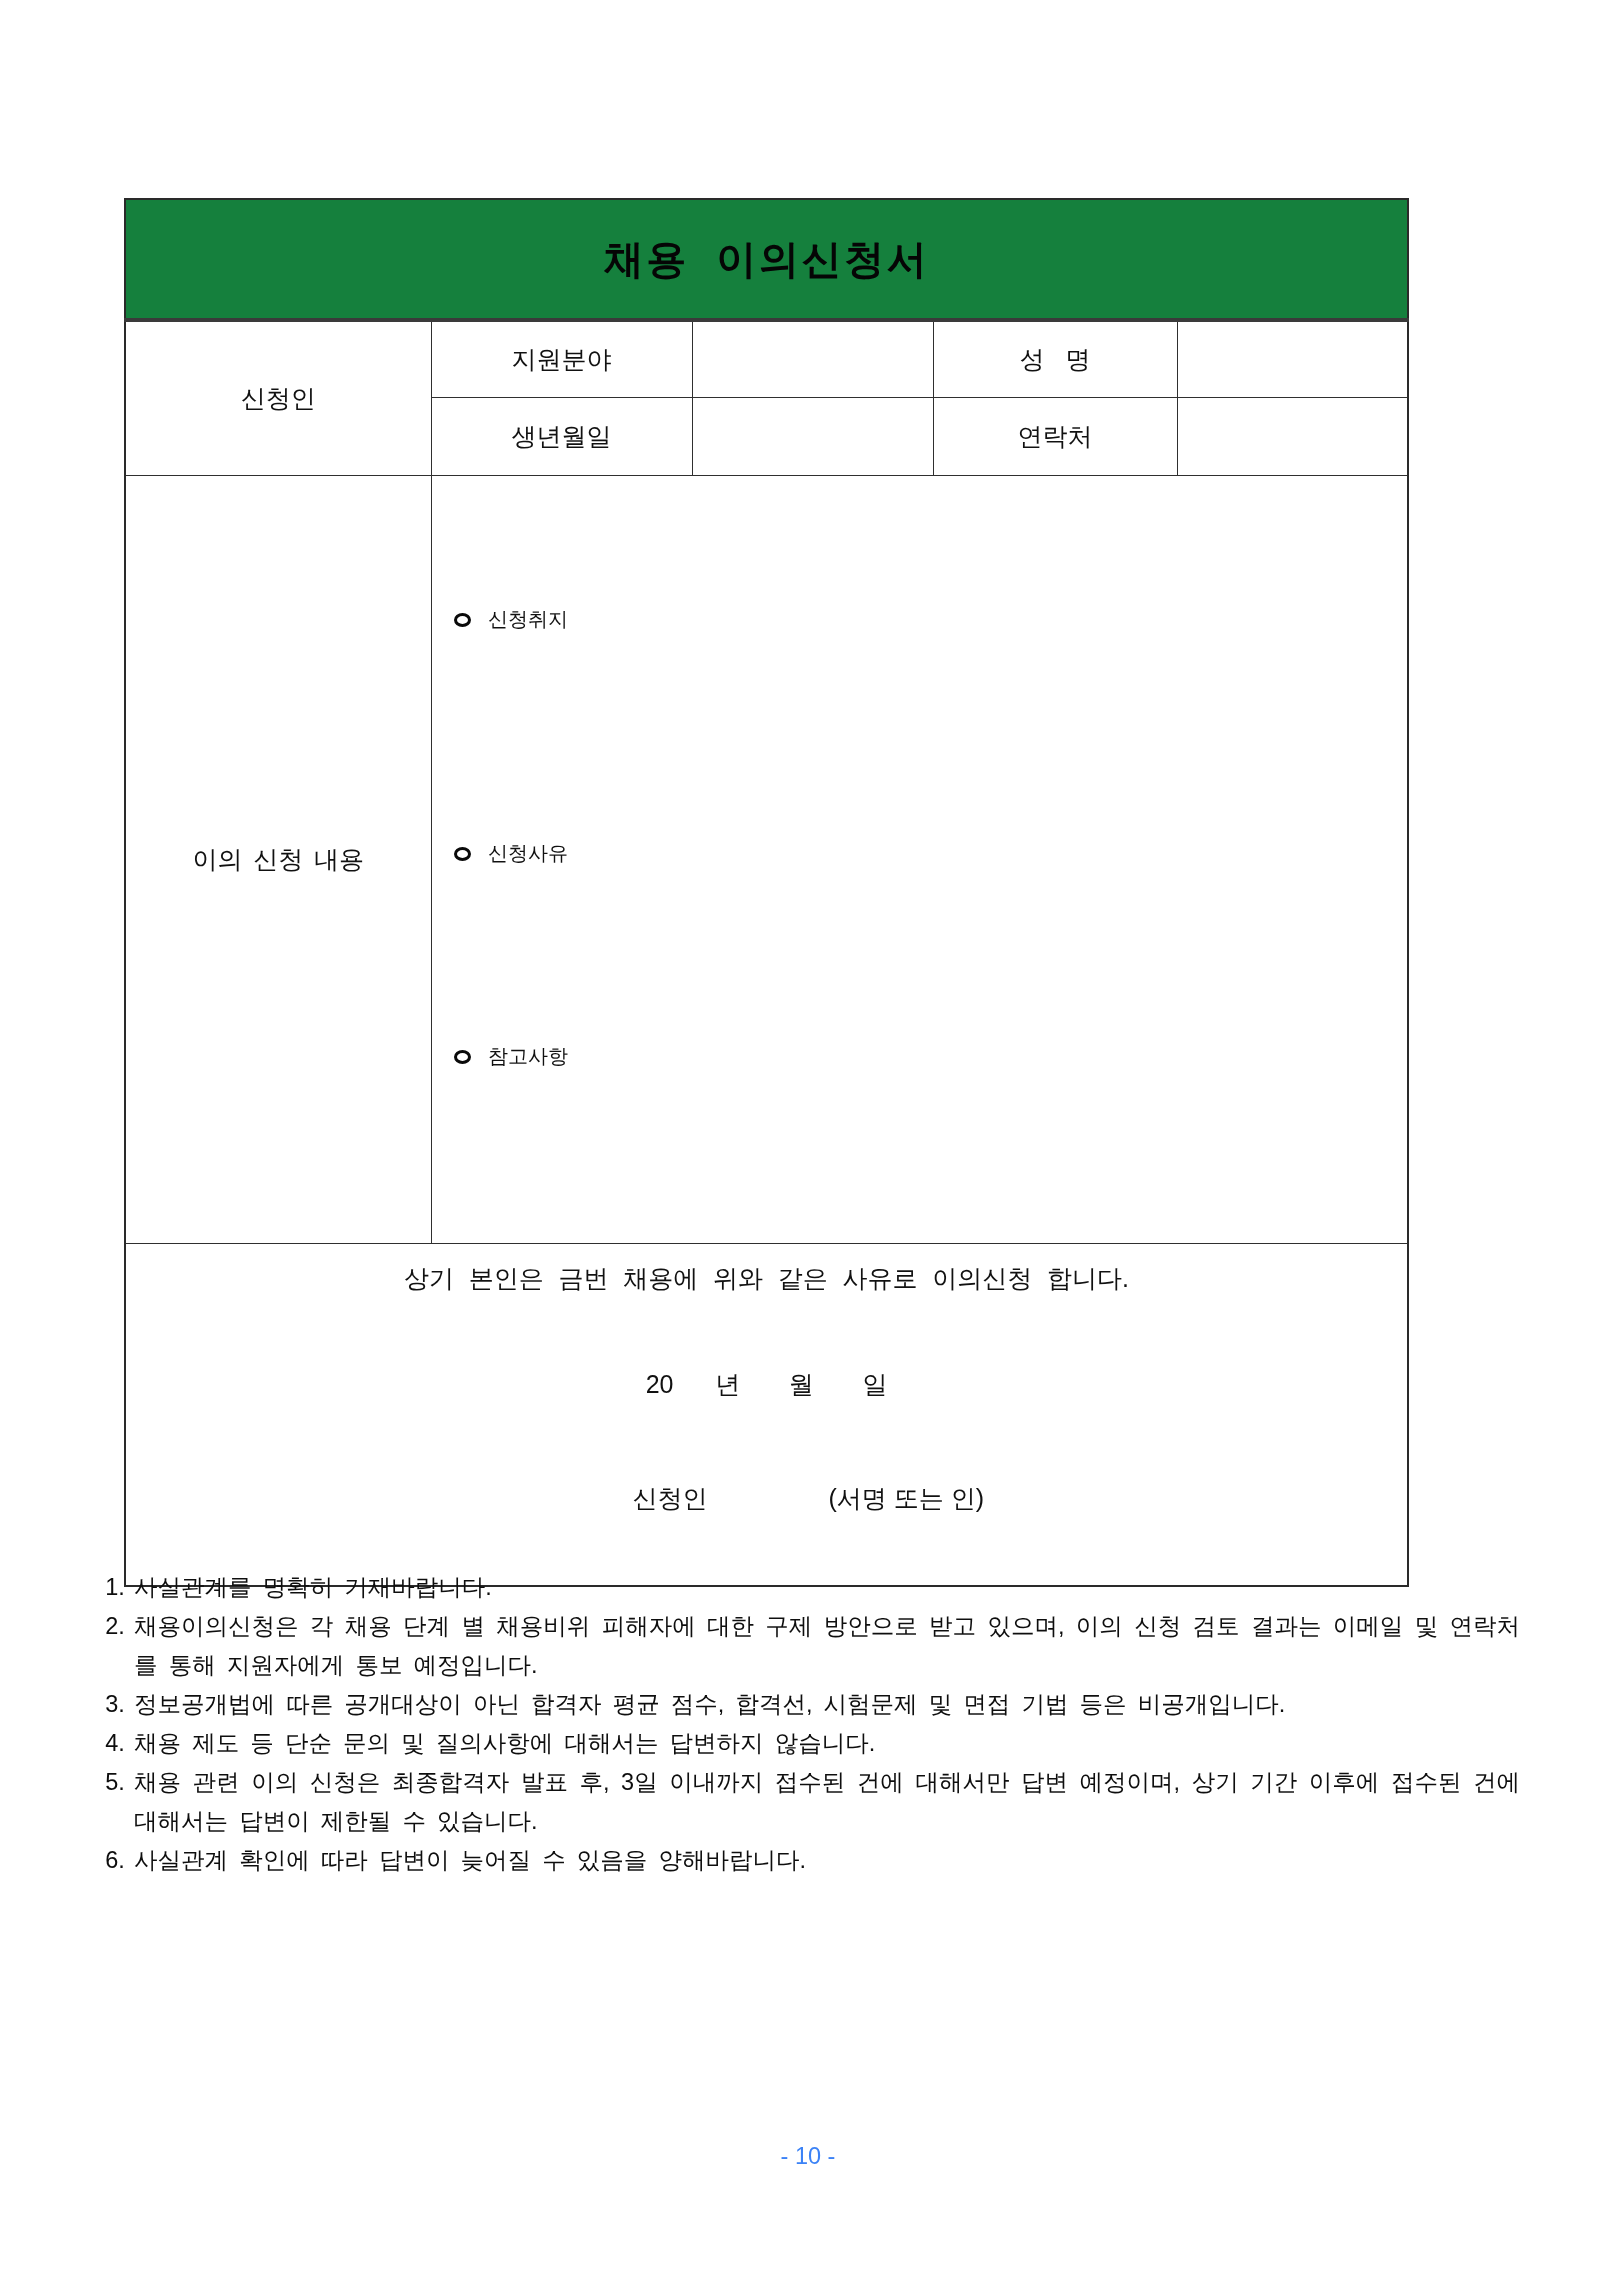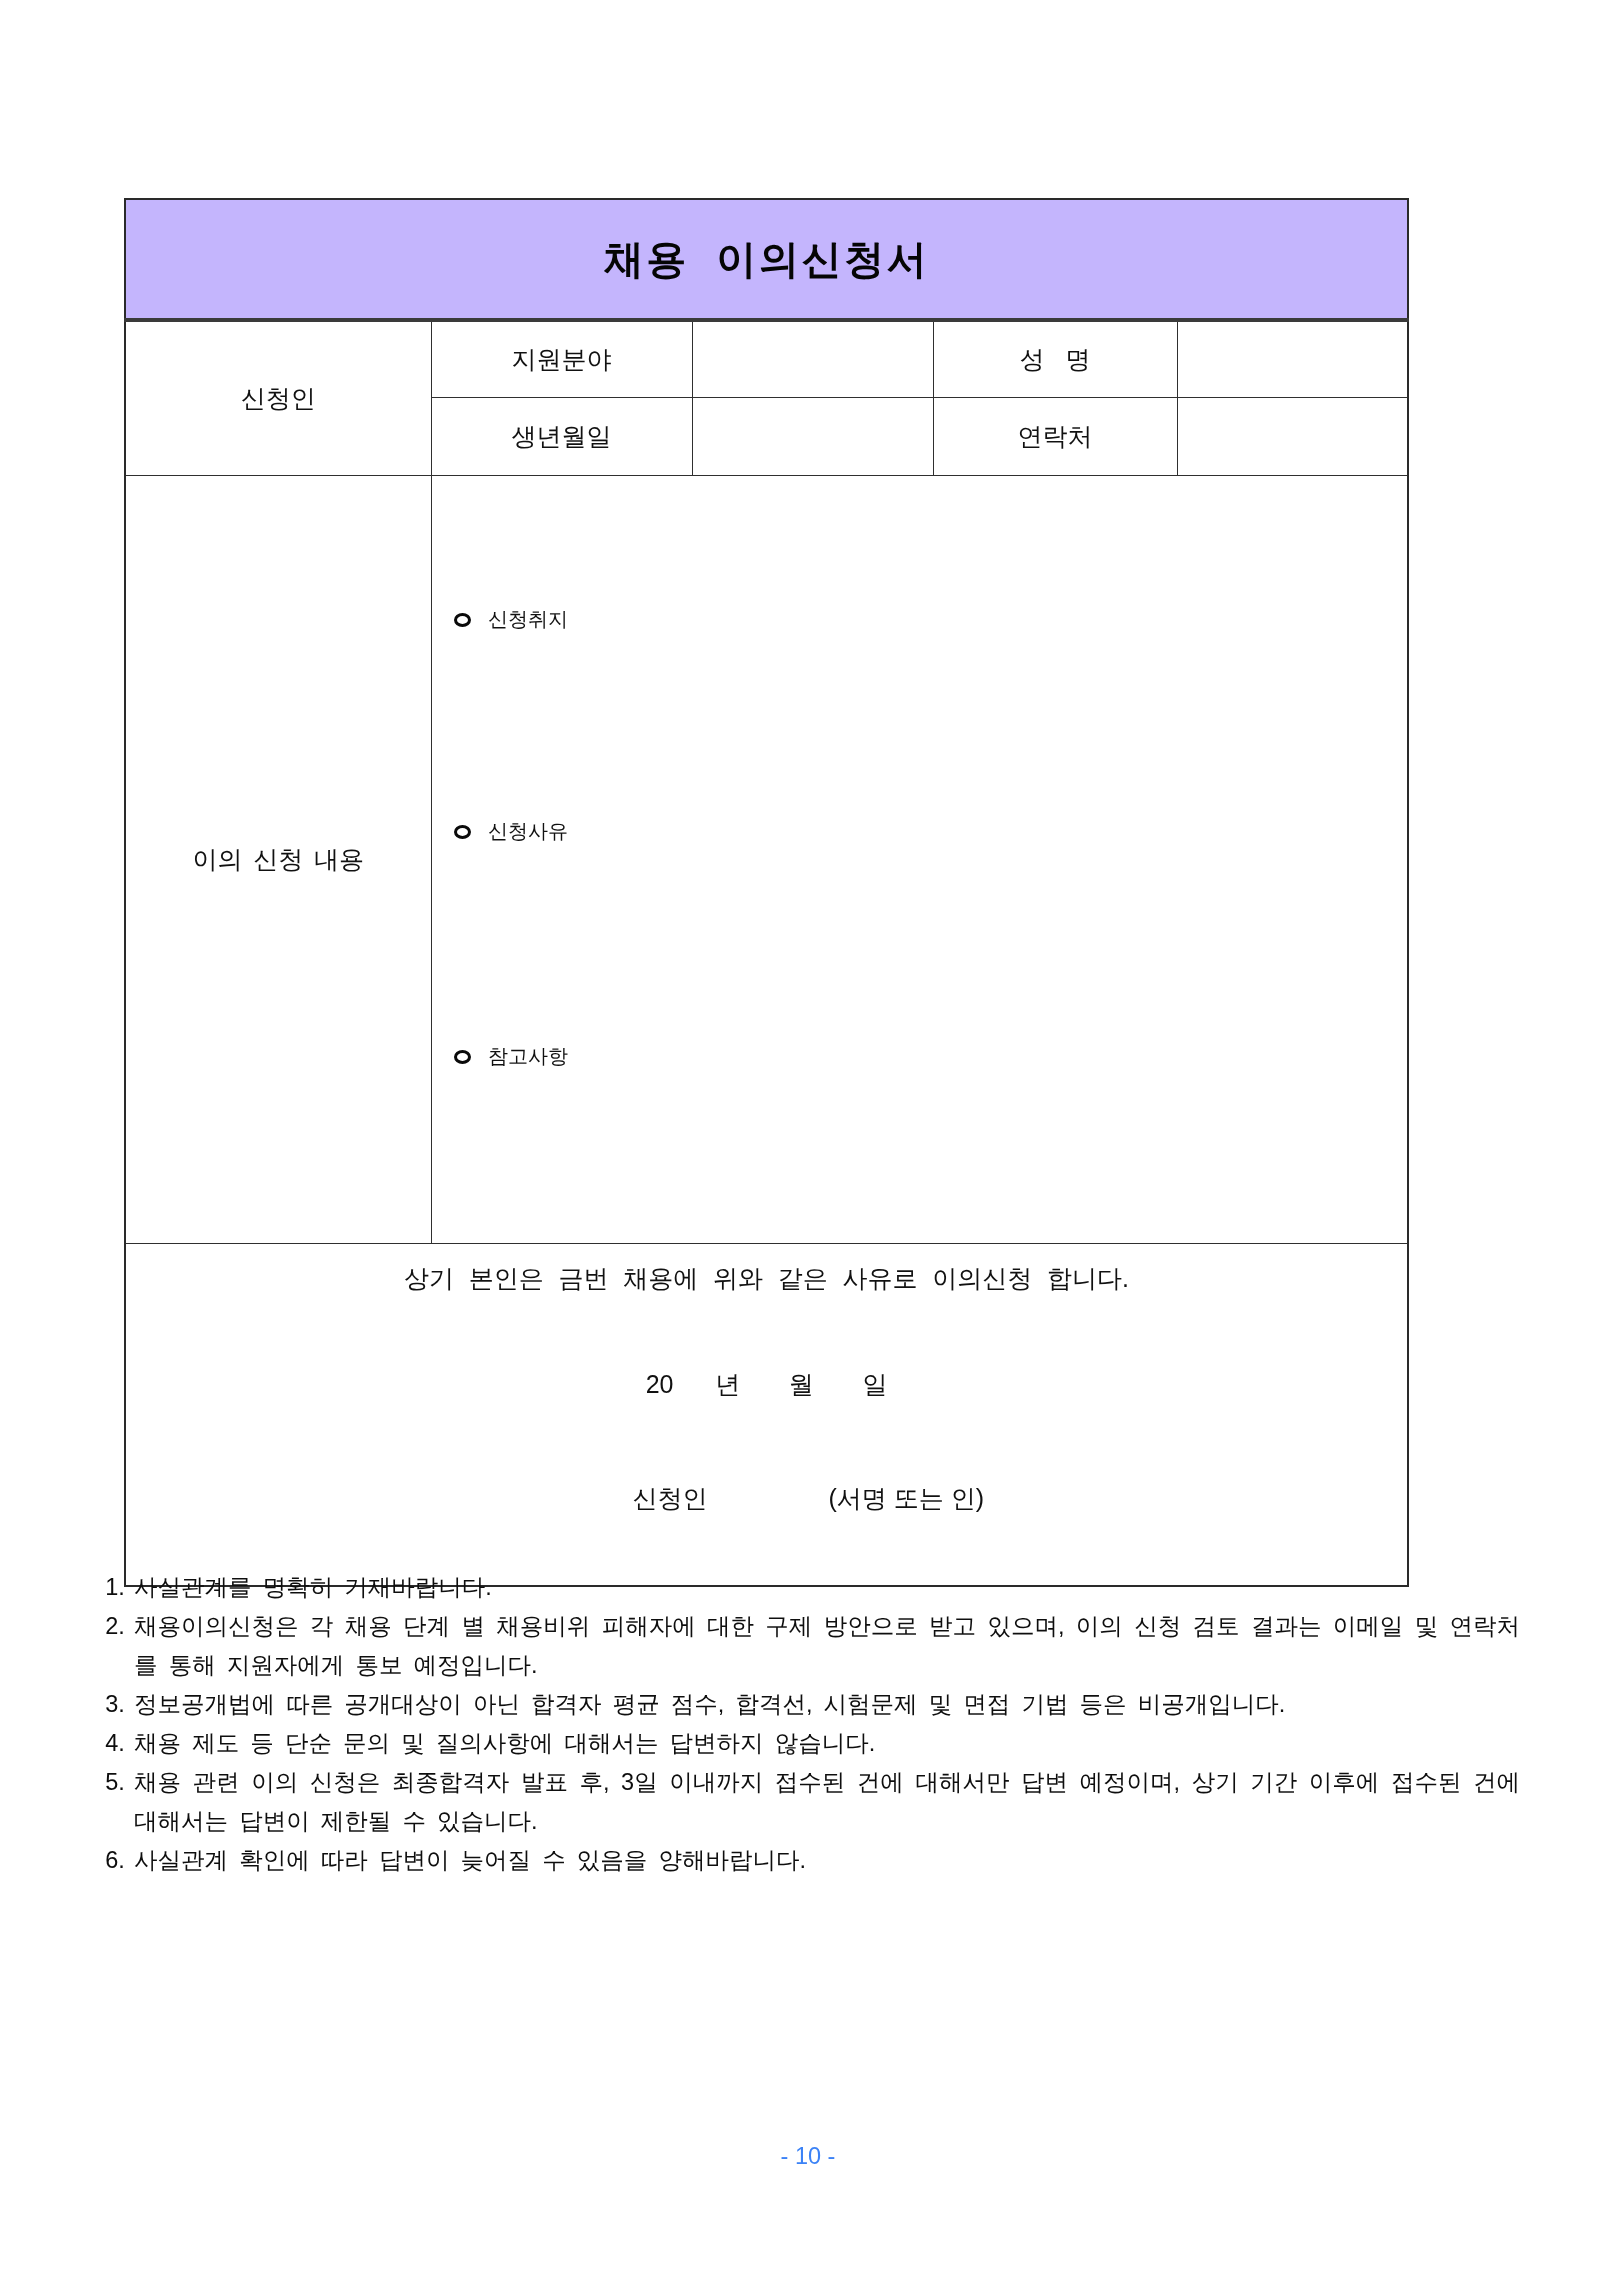--- a/index.html
+++ b/index.html
@@ -24,21 +24,21 @@
     border: 2px solid #2a2a2a;
   }
   table.form td {
     border: 1.3px solid #2f2f2f;
     padding: 0;
     vertical-align: middle;
   }
 
   .title-cell {
     height: 121px;
-    background: #c4b5fd;
+    background: #15803d;
     text-align: center;
     font-size: 40px;
     font-weight: 800;
     letter-spacing: 2.6px;
     color: #050505;
     border-bottom: 4.6px solid #3a3a3a !important;
     white-space: pre;
   }
 
   .r1 td { height: 77px; }
@@ -68,21 +68,21 @@
   }
   .bullet-line {
     position: absolute;
     left: 22px;
     display: flex;
     align-items: center;
     font-size: 20px;
     white-space: pre;
   }
   .bullet-line.b1 { top: 130px; }
-  .bullet-line.b2 { top: 342px; }
+  .bullet-line.b2 { top: 364px; }
   .bullet-line.b3 { top: 567px; font-family: Liberation Mono, monospace; }
   .circle-bullet {
     display: inline-block;
     width: 17.6px;
     height: 14.3px;
     border: 3.3px solid #0a0a0a;
     border-radius: 50%;
     margin-right: 17px;
     flex: none;
     position: relative;

